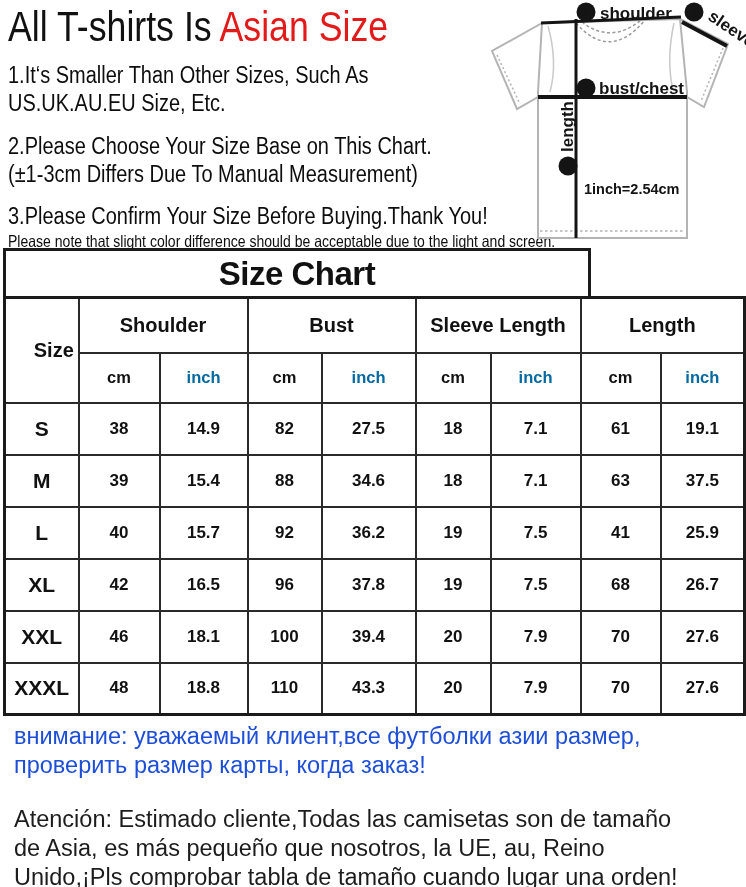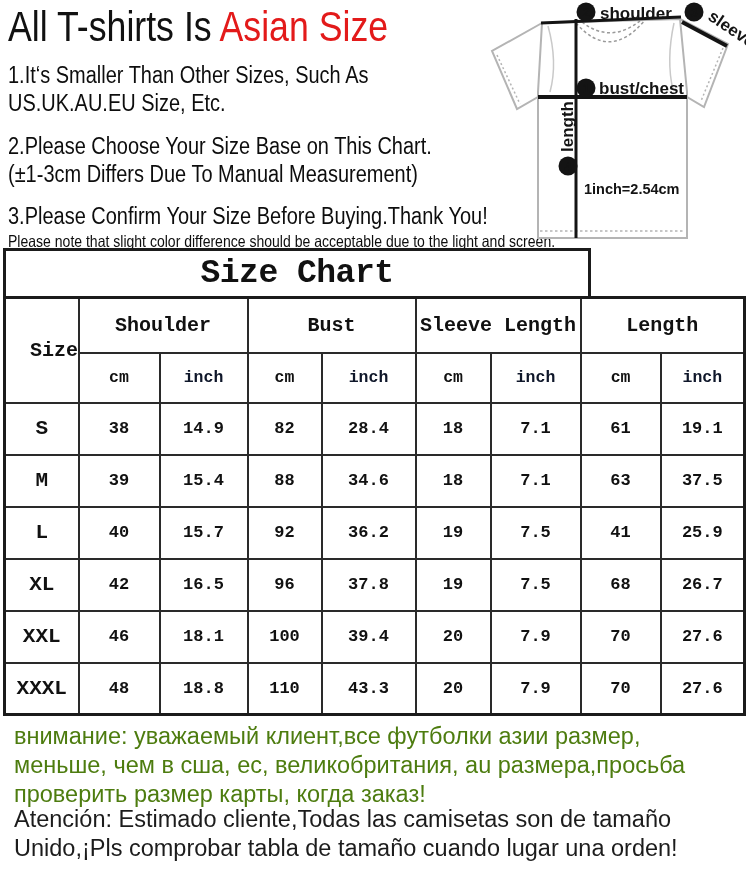--- a/index.html
+++ b/index.html
@@ -18,37 +18,37 @@
 
   
   .diagram{position:absolute;left:470px;top:0;width:276px;height:245px;}
   .diagram svg{display:block;width:276px;height:245px;}
   .diagram text{font-family:"Liberation Sans",sans-serif;fill:#141414;}
   .dlabel{font-size:17px;font-weight:bold;}
   .dnum{font-size:13px;font-weight:bold;fill:#ffffff;}
   .dconv{font-size:14.5px;font-weight:bold;}
 
   
-  .chart{position:absolute;left:3px;top:248px;width:588px;font-family:Liberation Mono, monospace;}
+  .chart{position:absolute;left:3px;top:248px;width:588px;}
   .chart-title{box-sizing:border-box;border:3px solid #1b1b1b;height:51px;display:flex;align-items:center;justify-content:center;
                font-size:33px;font-weight:bold;letter-spacing:-0.5px;background:#fff;}
   table{border-collapse:collapse;table-layout:fixed;width:740px;margin-top:-3px;border:3px solid #1b1b1b;}
   th,td{border:2px solid #2a2a2a;text-align:center;vertical-align:middle;padding:0;overflow:hidden;background:#fff;}
   tr.group-row{height:55px;}
   tr.unit-row{height:50px;}
   tbody tr{height:52px;}
   .size-head{font-size:35px;font-weight:400;padding-left:24px;}
   .group-row th{font-size:20px;font-weight:bold;}
   .unit-row th{font-size:16.5px;font-weight:bold;margin-top:20px;}
-  .unit-row th.inch{color:#0f172a;}
+  .unit-row th.inch{color:#0369a1;}
   tbody td{font-size:17px;font-weight:bold;}
   tbody td.size{font-size:21px;}
 
   
-  .footer-ru{position:absolute;left:14px;top:722px;font-size:23.5px;line-height:29px;color:#4d7c0f;white-space:nowrap;}
+  .footer-ru{position:absolute;left:14px;top:722px;font-size:23.5px;line-height:29px;color:#1d4ed8;white-space:nowrap;}
   .footer-es{position:absolute;left:14px;top:805px;font-size:23.5px;line-height:29px;color:#1c1c1c;white-space:nowrap;}
 </style>
 </head>
 <body>
 
 <div class="page">
 
   <div class="intro">
     <div class="main-title"><span>All T-shirts Is</span><span class="red">Asian Size</span></div>
     <div class="note n1">
@@ -135,21 +135,21 @@
           <th>cm</th>
           <th class="inch">inch</th>
         </tr>
       </thead>
       <tbody>
         <tr>
           <td class="size">S</td>
           <td>38</td>
           <td>14.9</td>
           <td>82</td>
-          <td>28.4</td>
+          <td>27.5</td>
           <td>18</td>
           <td>7.1</td>
           <td>61</td>
           <td>19.1</td>
         </tr>
         <tr>
           <td class="size">M</td>
           <td>39</td>
           <td>15.4</td>
           <td>88</td>
@@ -202,21 +202,21 @@
           <td>7.9</td>
           <td>70</td>
           <td>27.6</td>
         </tr>
       </tbody>
     </table>
   </div>
 
   <div class="footer-ru">
     <div>внимание: уважаемый клиент,все футболки азии размер,</div>
-    <div>меньше, чем в сша, ес, великобритания, au размера,просьба</div>
     <div>проверить размер карты, когда заказ!</div>
   </div>
   <div class="footer-es">
     <div>Atención: Estimado cliente,Todas las camisetas son de tamaño</div>
+    <div>de Asia, es más pequeño que nosotros, la UE, au, Reino</div>
     <div>Unido,¡Pls comprobar tabla de tamaño cuando lugar una orden!</div>
   </div>
 
 </div>
 
 </body></html>

